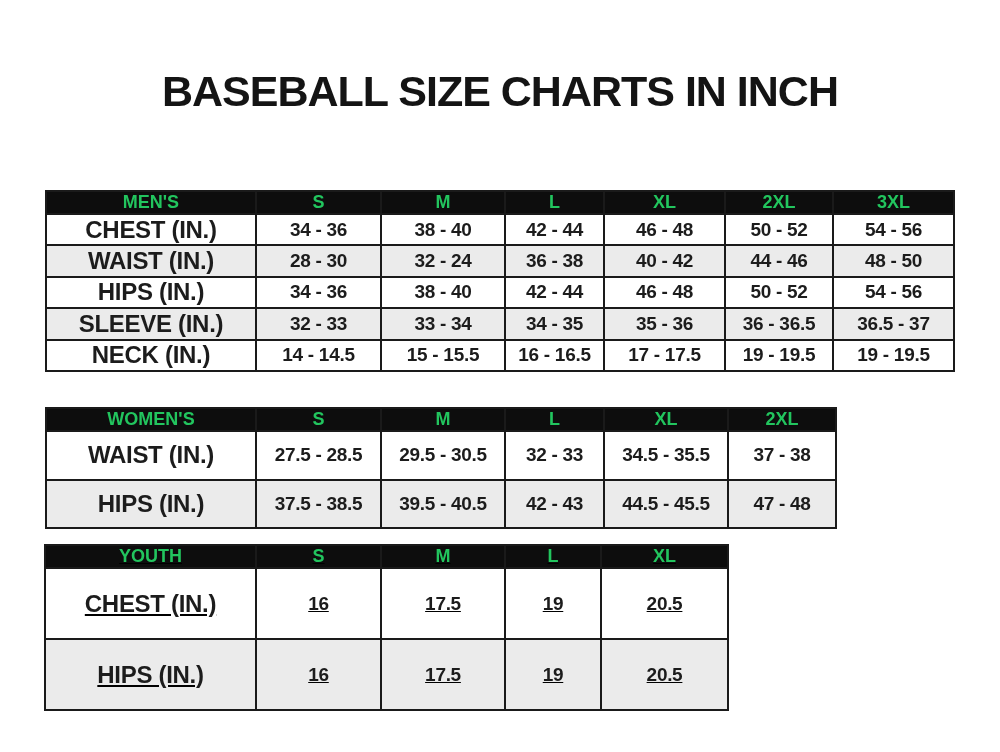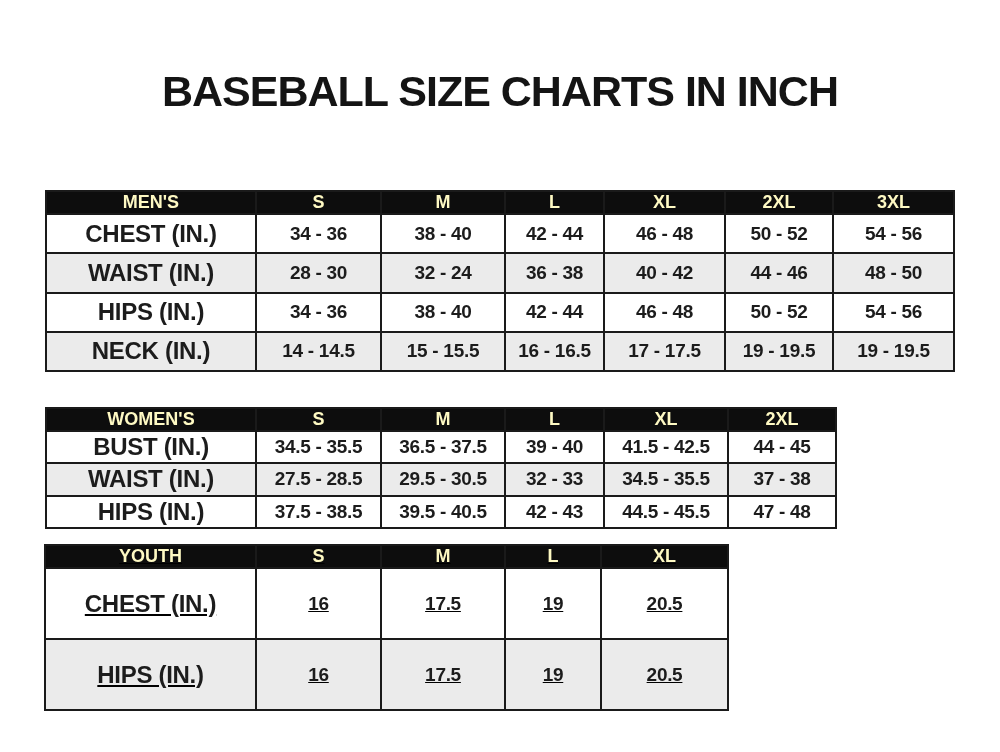--- a/index.html
+++ b/index.html
@@ -38,21 +38,21 @@
     vertical-align: middle;
     font-weight: 700;
     font-size: 19px;
     letter-spacing: -0.3px;
     color: #1c1c1c;
     white-space: nowrap;
     overflow: hidden;
   }
   .tbl thead th {
     background: #0d0d0d;
-    color: #fef9c3;
+    color: #22c55e;
     font-size: 18px;
     letter-spacing: 0;
     text-align: center;
   }
   .tbl tbody tr:nth-child(even) { background: #ebebeb; }
   .tbl tbody th.rowlabel { font-size: 24px; }
   #tbl-mens   { left: 45px; top: 190px; width: 908px; height: 182px; }
   #tbl-womens { left: 45px; top: 400px; width: 790px; height: 122px; margin-top: 7px; }
   #tbl-youth  { left: 44px; top: 544px; width: 683px; height: 167px; text-decoration: underline; }
 </style>
@@ -106,20 +106,29 @@
         <tr>
           <th class="rowlabel">HIPS (IN.)</th>
           <td>34 - 36</td>
           <td>38 - 40</td>
           <td>42 - 44</td>
           <td>46 - 48</td>
           <td>50 - 52</td>
           <td>54 - 56</td>
         </tr>
         <tr>
+          <th class="rowlabel">SLEEVE (IN.)</th>
+          <td>32 - 33</td>
+          <td>33 - 34</td>
+          <td>34 - 35</td>
+          <td>35 - 36</td>
+          <td>36 - 36.5</td>
+          <td>36.5 - 37</td>
+        </tr>
+        <tr>
           <th class="rowlabel">NECK (IN.)</th>
           <td>14 - 14.5</td>
           <td>15 - 15.5</td>
           <td>16 - 16.5</td>
           <td>17 - 17.5</td>
           <td>19 - 19.5</td>
           <td>19 - 19.5</td>
         </tr>
       </tbody>
   </table>
@@ -138,28 +147,20 @@
           <th>WOMEN'S</th>
           <th>S</th>
           <th>M</th>
           <th>L</th>
           <th>XL</th>
           <th>2XL</th>
         </tr>
       </thead>
     <tbody>
         <tr>
-          <th class="rowlabel">BUST (IN.)</th>
-          <td>34.5 - 35.5</td>
-          <td>36.5 - 37.5</td>
-          <td>39 - 40</td>
-          <td>41.5 - 42.5</td>
-          <td>44 - 45</td>
-        </tr>
-        <tr>
           <th class="rowlabel">WAIST (IN.)</th>
           <td>27.5 - 28.5</td>
           <td>29.5 - 30.5</td>
           <td>32 - 33</td>
           <td>34.5 - 35.5</td>
           <td>37 - 38</td>
         </tr>
         <tr>
           <th class="rowlabel">HIPS (IN.)</th>
           <td>37.5 - 38.5</td>

